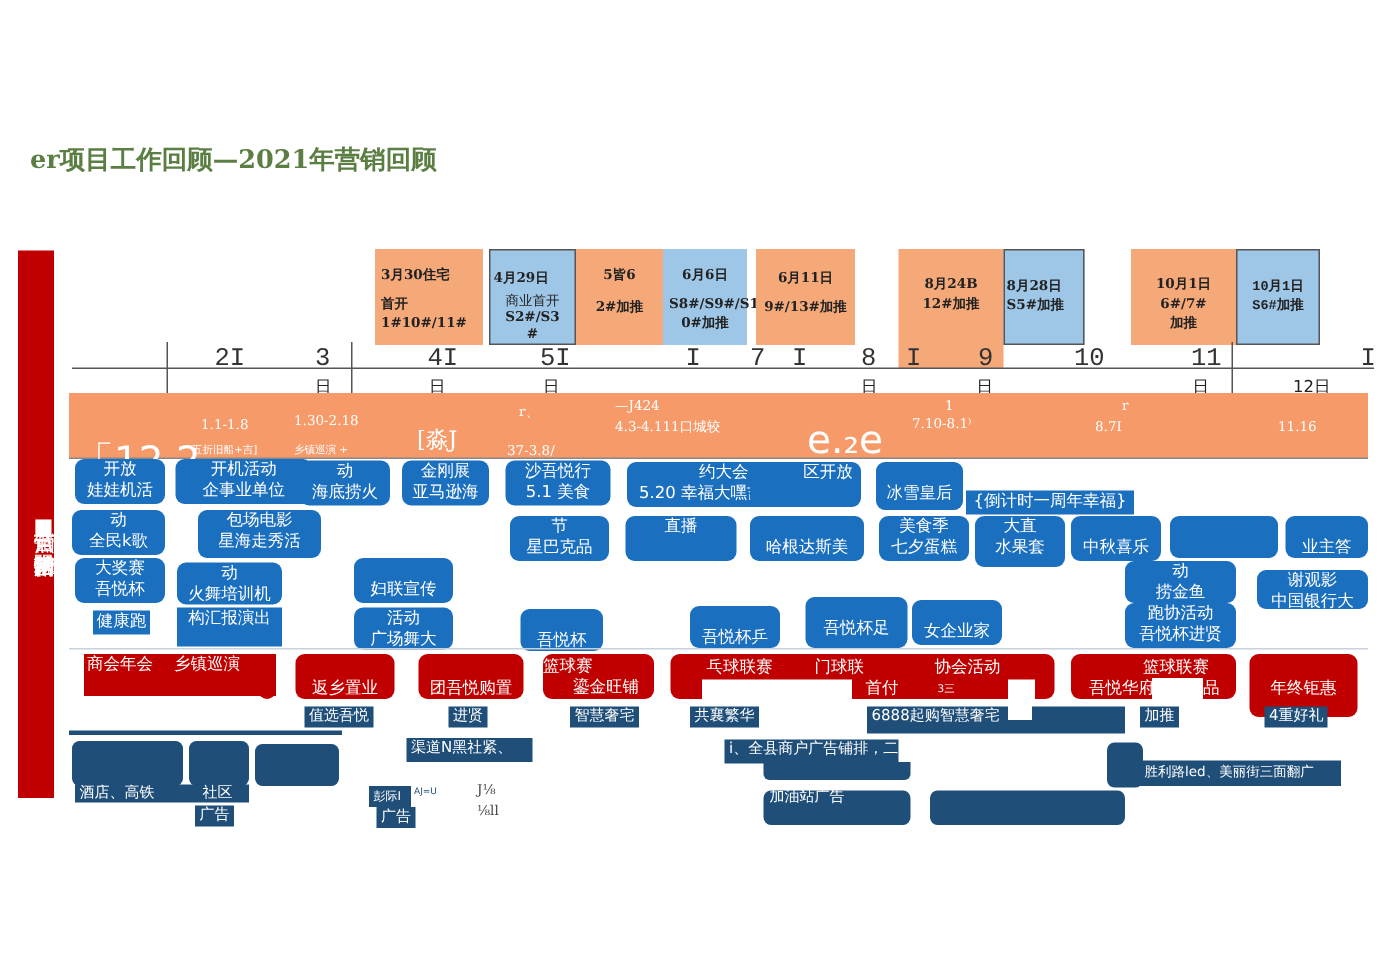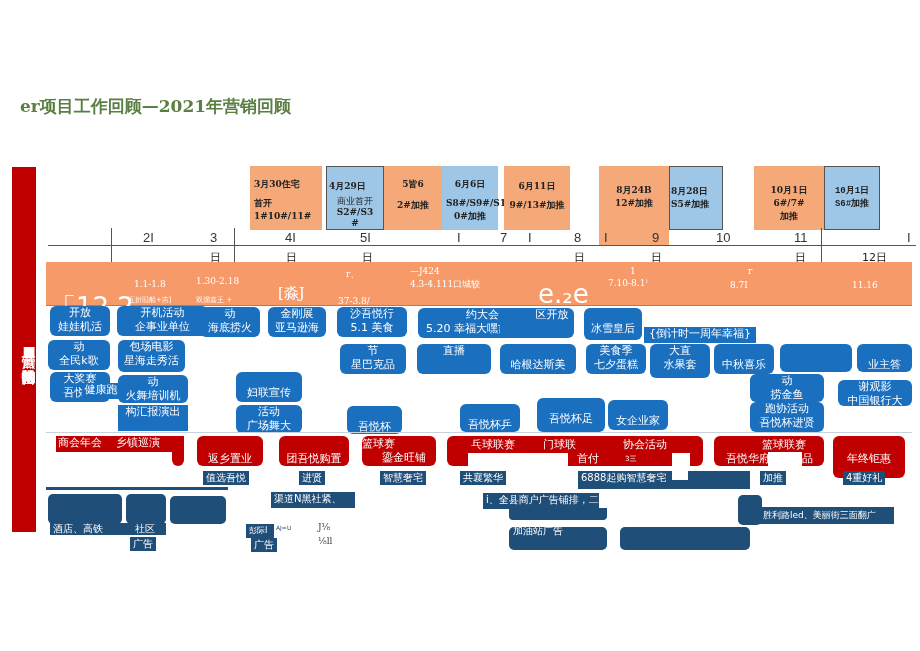--- a/index.html
+++ b/index.html
@@ -6,21 +6,21 @@
   html, body { width: 920px; height: 651px; background: #ffffff; overflow: hidden; }
   body { position: relative; font-family: "DejaVu Sans", "Liberation Sans", sans-serif; }
   .abs { position: absolute; }
   .title { left: 20px; top: 95px; font-family: "DejaVu Serif", "Liberation Serif", serif; font-weight: bold; font-size: 17px; color: #5b7f43; letter-spacing: 0px; }
   .sidebar { left: 12px; top: 167px; width: 24px; height: 365px; background: #c00000; color: #fff; font-size: 14px; line-height: 15px; text-align: center; writing-mode: vertical-rl; padding-top: 3px; letter-spacing: 0px; }
   .ms { font-family: "DejaVu Serif", "Liberation Serif", serif; font-weight: bold; font-size: 9px; color: #222; padding: 4px 4px; line-height: 13px; }
   .ms.orange { background: #f5a878; }
   .ms.blue { background: #9ec6e6; border: 1px solid #555; }
   .axis-line { height: 1px; background: #555; }
   .vline { width: 1px; background: #555; }
-  .mlabel { font-family: Liberation Sans, sans-serif; font-size: 13px; color: #333; }
+  .mlabel { font-family: Liberation Mono, monospace; font-size: 17px; color: #333; }
   .mday { font-size: 11px; color: #222; }
   .band { left: 46px; top: 262px; width: 866px; height: 44px; background: #f79a6a; border-bottom: 1px solid #888; }
   .bandtxt { color: #fff; font-family: "DejaVu Serif", "Liberation Serif", serif; font-size: 9px; white-space: nowrap; }
   .big { font-size: 26px; font-family: "DejaVu Sans", sans-serif; color: #fff; }
   .bb { background: #1b6fbf; color: #fff; border-radius: 6px; font-size: 11px; text-align: center; line-height: 14px; overflow: hidden; white-space: nowrap; }
   .bb span { display: block; }
   .rb { background: #c00000; color: #fff; border-radius: 6px; font-size: 11px; line-height: 14px; white-space: nowrap; overflow: hidden; }
   .db { background: #1f4e79; color: #fff; font-size: 10px; line-height: 14px; white-space: nowrap; overflow: hidden; padding: 0 3px; }
   .dbr { background: #1f4e79; border-radius: 5px; }
   .wb { background: #ffffff; }
@@ -98,21 +98,21 @@
 <div class="abs mday" style="left:574px;top:250px;">日</div>
 <div class="abs mday" style="left:651px;top:250px;">日</div>
 <div class="abs mday" style="left:795px;top:250px;">日</div>
 <div class="abs mday" style="left:862px;top:250px;">12日</div>
 
 <div class="abs band"></div>
 <div class="abs big" style="left:50px;top:290px;">「12.2</div>
 <div class="abs bandtxt" style="left:134px;top:279px;">1.1-1.8</div>
 <div class="abs bandtxt small" style="left:128px;top:295px;">五折旧船+吉]</div>
 <div class="abs bandtxt" style="left:196px;top:276px;">1.30-2.18</div>
-<div class="abs bandtxt small" style="left:196px;top:295px;">双溜嘉王 +</div>
+<div class="abs bandtxt small" style="left:196px;top:295px;">乡镇巡演 +</div>
 <div class="abs bandtxt" style="left:278px;top:284px;font-size:15px;">[淼J</div>
 <div class="abs bandtxt" style="left:346px;top:268px;">r、</div>
 <div class="abs bandtxt" style="left:338px;top:296px;">37-3.8/</div>
 <div class="abs bandtxt" style="left:410px;top:266px;">—J424</div>
 <div class="abs bandtxt" style="left:410px;top:278px;">4.3-4.111口城较</div>
 <div class="abs big" style="left:538px;top:279px;">e.₂e</div>
 <div class="abs bandtxt" style="left:630px;top:266px;">1</div>
 <div class="abs bandtxt" style="left:608px;top:278px;">7.10-8.1⁾</div>
 <div class="abs bandtxt" style="left:748px;top:266px;">r</div>
 <div class="abs bandtxt" style="left:730px;top:280px;">8.7I</div>
@@ -147,21 +147,21 @@
   </div>
 <div class="abs bb" style="left:584px;top:308px;width:58px;height:32px;">
     <span>&nbsp;</span>
     <span>冰雪皇后</span>
   </div>
 
 <div class="abs bb" style="left:48px;top:340px;width:62px;height:30px;">
     <span>动</span>
     <span>全民k歌</span>
   </div>
-<div class="abs bb" style="left:118px;top:340px;width:67px;height:32px;">
+<div class="abs bb" style="left:132px;top:340px;width:82px;height:32px;">
     <span>包场电影</span>
     <span>星海走秀活</span>
   </div>
 <div class="abs bb" style="left:340px;top:344px;width:66px;height:30px;">
     <span>节</span>
     <span>星巴克品</span>
   </div>
 <div class="abs bb" style="left:417px;top:344px;width:74px;height:30px;">
     <span>直播</span>
   </div>
@@ -203,21 +203,21 @@
     <span>吾悦杯</span>
   </div>
 <div class="abs bb" style="left:118px;top:375px;width:70px;height:28px;">
     <span>动</span>
     <span>火舞培训机</span>
   </div>
 <div class="abs bb" style="left:236px;top:372px;width:66px;height:30px;">
     <span>&nbsp;</span>
     <span>妇联宣传</span>
   </div>
-<div class="abs bb" style="left:62px;top:383px;width:38px;height:16px;border-radius:0;margin-left:20px;">
+<div class="abs bb" style="left:62px;top:407px;width:38px;height:16px;border-radius:0;">
     <span>健康跑</span>
   </div>
 <div class="abs bb" style="left:118px;top:405px;width:70px;height:26px;border-radius:0;">
     <span>构汇报演出</span>
   </div>
 <div class="abs bb" style="left:236px;top:405px;width:66px;height:28px;">
     <span>活动</span>
     <span>广场舞大</span>
   </div>
 <div class="abs bb" style="left:347px;top:406px;width:55px;height:28px;">
@@ -236,21 +236,21 @@
     <span>&nbsp;</span>
     <span>女企业家</span>
   </div>
 <div class="abs bb" style="left:750px;top:402px;width:74px;height:30px;">
     <span>跑协活动</span>
     <span>吾悦杯进贤</span>
   </div>
 
 <div class="abs" style="left:46px;top:432px;width:866px;height:1px;background:#c8d2dc;"></div>
 
-<div class="abs rb" style="left:56px;top:436px;width:128px;height:16px;border-radius:0;padding-left:2px;"><span>商会年会</span>&nbsp;&nbsp;&nbsp;&nbsp;<span>乡镇巡演</span></div>
+<div class="abs rb" style="left:56px;top:436px;width:128px;height:28px;border-radius:0;padding-left:2px;"><span>商会年会</span>&nbsp;&nbsp;&nbsp;&nbsp;<span>乡镇巡演</span></div>
 <div class="abs rb" style="left:172px;top:436px;width:12px;height:30px;"></div>
 <div class="abs rb" style="left:197px;top:436px;width:66px;height:30px;text-align:center;padding-top:16px;"><span>返乡置业</span></div>
 <div class="abs rb" style="left:279px;top:436px;width:70px;height:30px;text-align:center;padding-top:16px;"><span>团吾悦购置</span></div>
 <div class="abs rb" style="left:362px;top:436px;width:74px;height:30px;padding-top:1px;">
     <div>篮球赛</div>
     <div style="padding-left:20px">鎏金旺铺</div>
   </div>
 <div class="abs rb" style="left:447px;top:436px;width:256px;height:30px;">
   <span class="abs" style="left:24px;top:2px;">乓球联赛</span>
   <span class="abs" style="left:96px;top:2px;">门球联</span>

